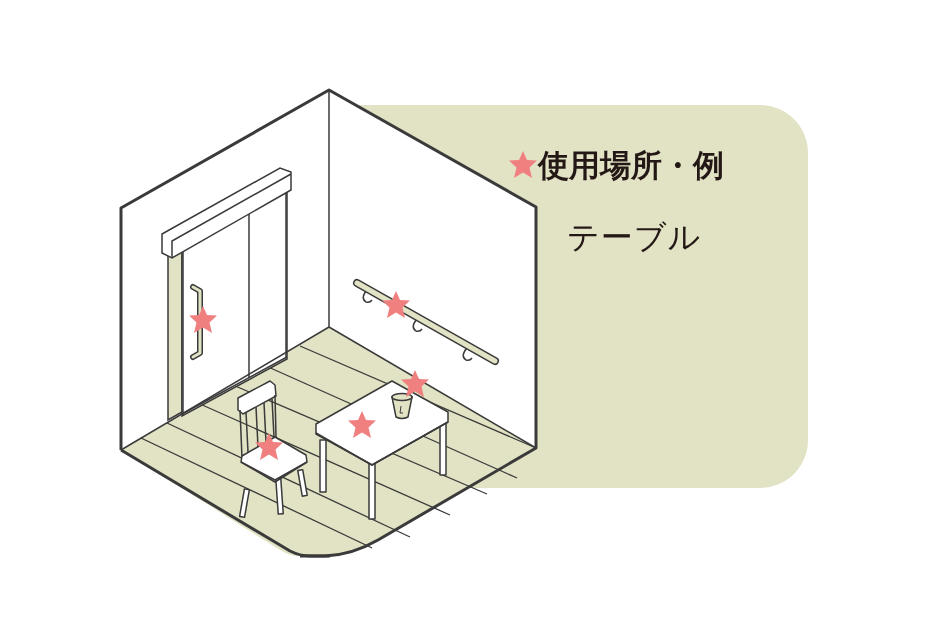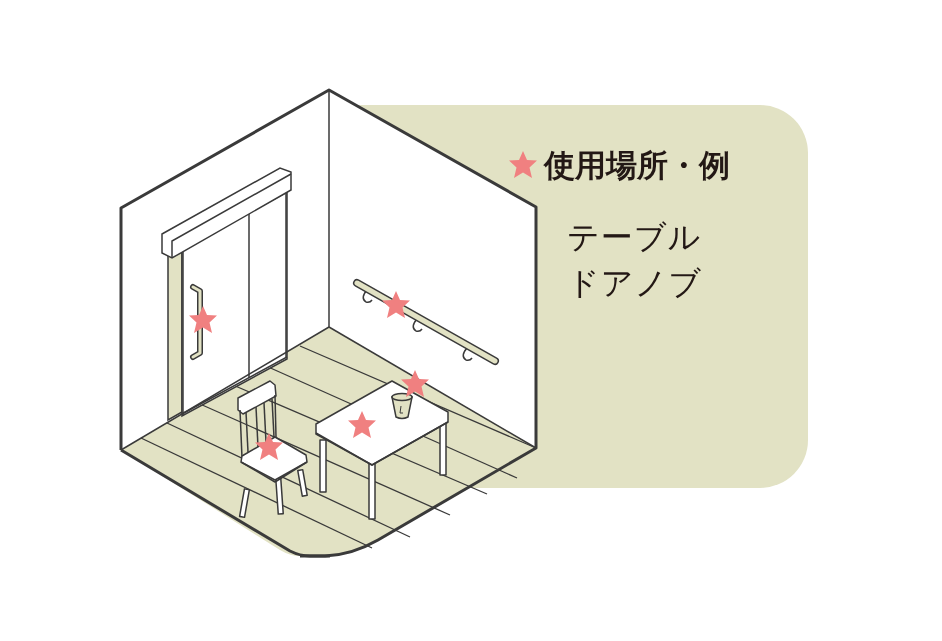--- a/index.html
+++ b/index.html
@@ -29,21 +29,20 @@
       top: 0;
       width: 942px;
       height: 641px;
     }
     .legend-title {
       position: absolute;
       left: 508px;
       top: 146px;
       display: flex;
       align-items: center;
-      gap: 6px;
       color: #231815;
       font-size: 31px;
       font-weight: bold;
       letter-spacing: 0px;
       line-height: 38px;
     }
     .legend-star {
       width: 30px;
       height: 30px;
       display: inline-block;
@@ -56,20 +55,21 @@
       padding: 0;
       list-style: none;
     }
     .legend-list li {
       color: #231815;
       font-size: 32px;
       line-height: 46px;
       height: 46px;
       font-weight: normal;
       letter-spacing: 1px;
+      text-align: right;
     }
   </style>
 </head>
 <body>
 
 <div class="panel"></div>
 
 <svg class="scene" viewBox="0 0 942 641" xmlns="http://www.w3.org/2000/svg">
   <defs>
     <polygon id="star" points="0,-14 4,-5 14,-4.5 6.5,2.5 9,13 0,7.5 -9,13 -6.5,2.5 -14,-4.5 -4,-5"></polygon>
@@ -166,14 +166,13 @@
 
 <div class="legend-title">
   <svg class="legend-star" viewBox="-15 -15 30 30">
     <polygon points="0,-14 4,-5 14,-4.5 6.5,2.5 9,13 0,7.5 -9,13 -6.5,2.5 -14,-4.5 -4,-5" fill="#f08080"></polygon>
   </svg>
   <span>使用場所・例</span>
 </div>
 
 <ul class="legend-list">
   <li>テーブル</li>
-  <li>ドアノブ</li>
 </ul>
 
 </body></html>

